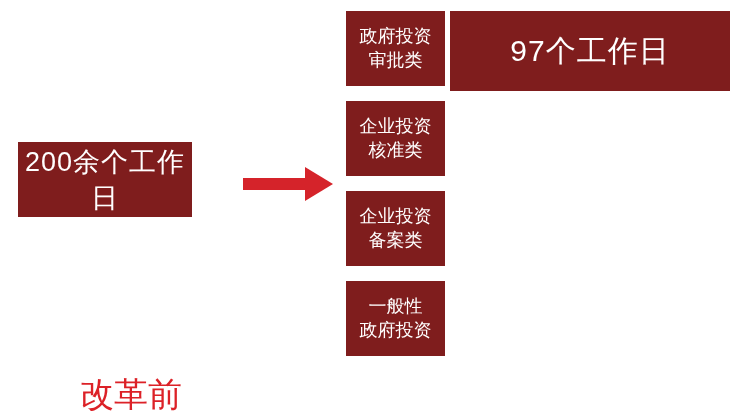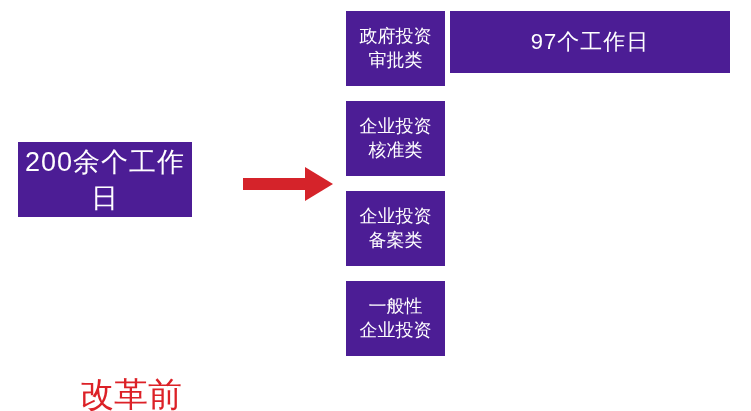--- a/index.html
+++ b/index.html
@@ -10,21 +10,21 @@
   }
   .canvas {
     position: relative;
     width: 751px;
     height: 411px;
     background: #ffffff;
     overflow: hidden;
   }
   .blue-box {
     position: absolute;
-    background: #4c1d95;
+    background: #7f1d1d;
     color: #ffffff;
     display: flex;
     align-items: center;
     justify-content: center;
     text-align: center;
     box-sizing: border-box;
   }
   .before-box {
     left: 18px;
     top: 142px;
@@ -37,22 +37,22 @@
     left: 346px;
     width: 99px;
     height: 75px;
     font-size: 18px;
     line-height: 1.3;
     white-space: pre-line;
   }
   .value-box {
     left: 450px;
     width: 280px;
-    height: 62px;
-    font-size: 22px;
+    height: 80px;
+    font-size: 30px;
     letter-spacing: 1px;
   }
   .row-0 { top: 11px; }
   .row-1 { top: 101px; }
   .row-2 { top: 191px; }
   .row-3 { top: 281px; }
   .arrow {
     position: absolute;
     left: 243px;
     top: 167px;
@@ -85,17 +85,17 @@
 审批类</div>
   <div class="blue-box value-box row-0">97个工作日</div>
 
   <div class="blue-box category-box row-1">企业投资
 核准类</div>
 
   <div class="blue-box category-box row-2">企业投资
 备案类</div>
 
   <div class="blue-box category-box row-3">一般性
-企业投资</div>
+政府投资</div>
 
   <div class="caption caption-before">改革前</div>
 
 </div>
 
 </body></html>

